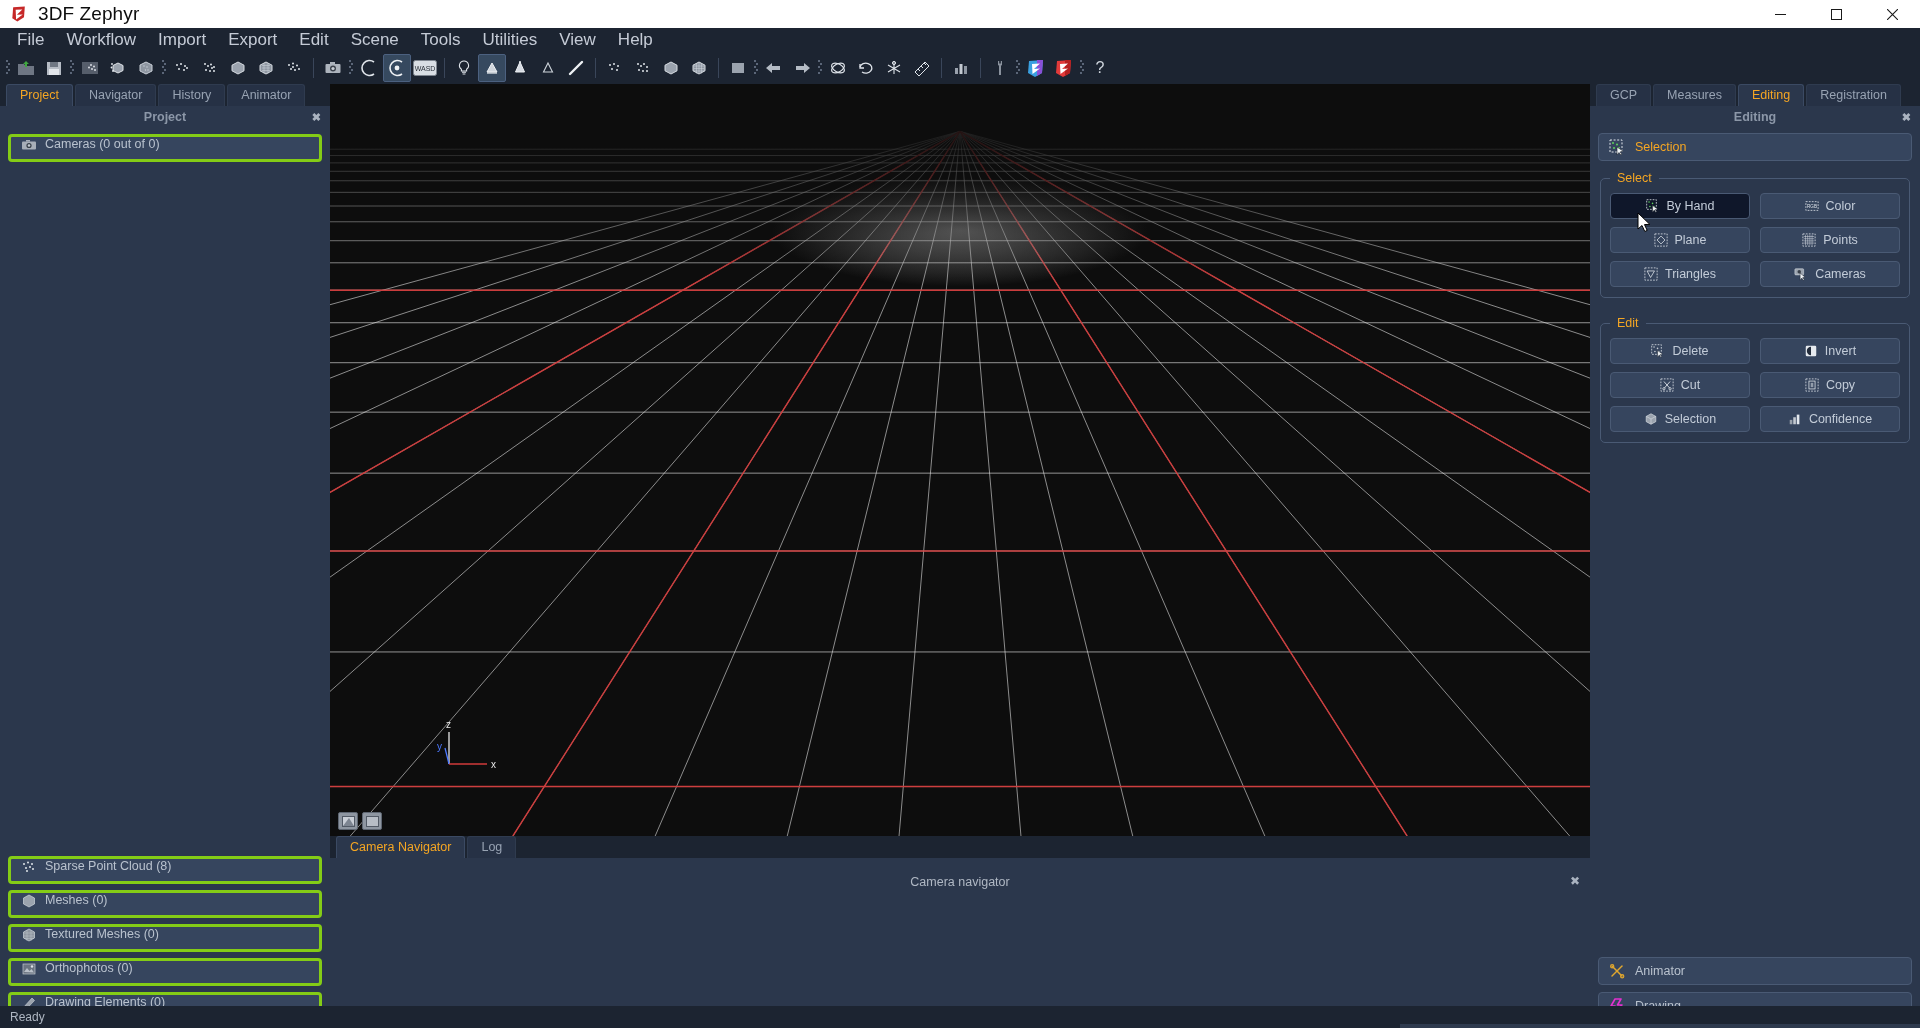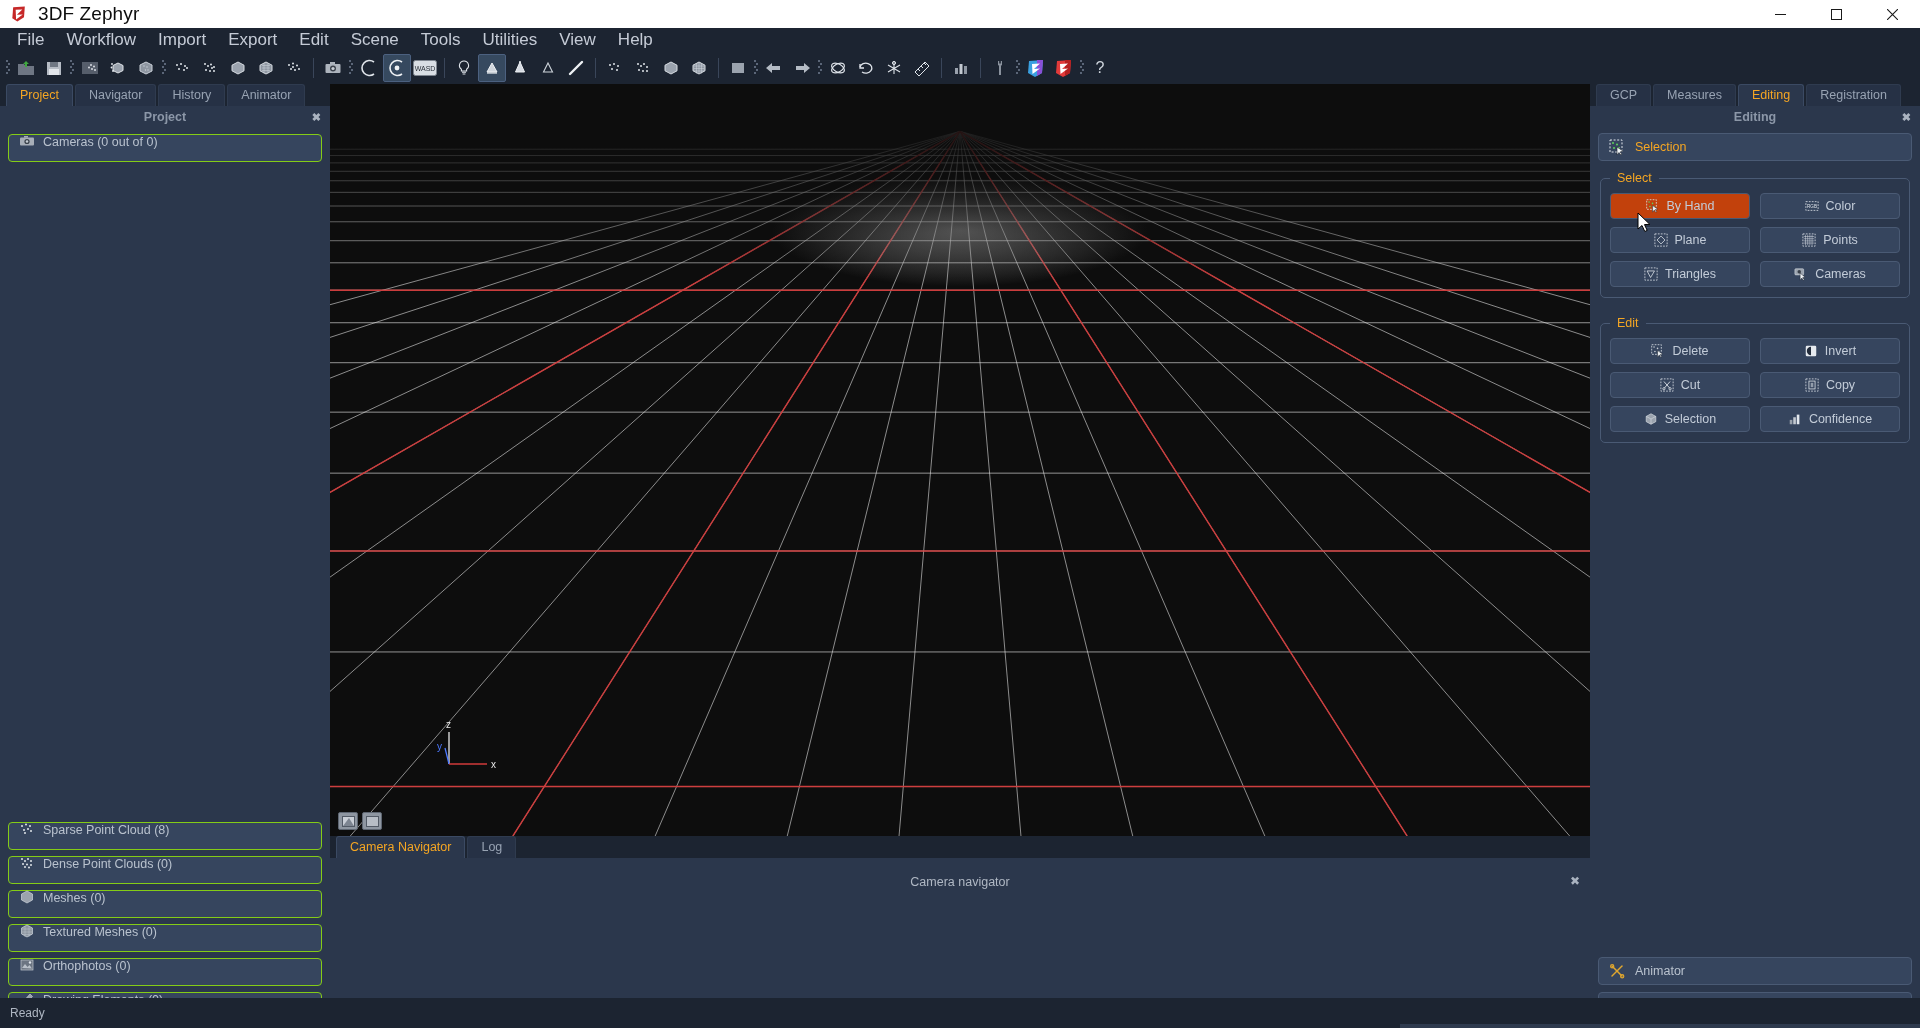--- a/index.html
+++ b/index.html
@@ -65,23 +65,23 @@
   .panelhdr{
     height:22px; display:flex; align-items:center; justify-content:center;
     background:#2b374c; position:relative;
     font-size:12.5px; font-weight:bold; color:#8c97a8;
   }
   .panelhdr .x{ position:absolute; right:9px; font-size:11px; color:#aab3c0; font-weight:bold;}
 
   .panelbody{ flex:1; background:#2b374c; padding:6px 8px 8px 8px; display:flex; flex-direction:column;}
 
   .litem{
-    height:28px; display:flex; align-items:flex-end; gap:8px;
-    background:#36455e; border:1px solid #84cc16; border-radius:4px;
-    padding:12px 10px; margin-bottom:6px; font-size:12.5px; color:#b9c2ce;
+    height:28px; display:flex; align-items:flex-start; gap:8px;
+    background:#36455e; border:3px solid #84cc16; border-radius:4px;
+    padding:0 10px; margin-bottom:6px; font-size:12.5px; color:#b9c2ce;
   }
   .litem .ic{ width:16px; height:16px; flex:none; display:block;}
   .spacer{ flex:1; }
 
   
   .viewport{
     flex:1; position:relative; overflow:hidden;
     background:#0d0d0d;
   }
   .vpcorner{
@@ -95,21 +95,21 @@
   
   .bottomdock{ height:192px; background:#232c3b; display:flex; flex-direction:column;}
   .bdtabs{ height:22px; display:flex; align-items:flex-end; background:#1c2431; padding-left:6px;}
   .bdbody{ flex:1; background:#2b374c; position:relative; }
   .bdbody .label{
     position:absolute; left:0; right:0; top:17px; text-align:center;
     font-size:12.5px; color:#b0b8c4;
   }
   .bdbody .x{ position:absolute; right:10px; top:16px; font-size:12px; color:#aab3c0;}
   .statusbarabs{
-    position:absolute; left:0; bottom:0; width:1920px; height:30px;
+    position:absolute; left:0; bottom:0; width:1920px; height:22px;
     background:#1c2431; display:flex; align-items:center;
   }
   .statusbarabs .txt{ font-size:12px; color:#aeb6c2; margin-left:10px;}
   .statusbarabs .prog{
     position:absolute; right:0; bottom:0; width:520px; height:4px; background:#2e3a4e;
   }
 
   
   .rp-accordion{
     height:28px; display:flex; align-items:center; gap:9px;
@@ -124,21 +124,21 @@
   }
   fieldset.grp legend{
     font-size:12.5px; color:#f5a623; padding:0 7px;
   }
   .btngrid{ display:grid; grid-template-columns:1fr 1fr; gap:8px 10px;}
   .gbtn{
     height:26px; display:flex; align-items:center; justify-content:center; gap:7px;
     background:#36455e; border:1px solid #4a5a74; border-radius:4px;
     font-size:12.5px; color:#c3ccd8;
   }
-  .gbtn.hover{ background:#c2410c; border-color:#5d7characters; }
+  .gbtn.hover{ background:#0f172a; border-color:#5d7characters; }
   .gbtn .ic{ width:14px;height:14px;flex:none;display:block;}
   .rspacer{ flex:1; }
 </style>
 </head>
 <body>
 
 <div class="titlebar">
   <svg class="logo" viewBox="0 0 24 24">
     <path d="M5 4 L19 3 L18 16 L10 21 L4 17 Z" fill="#c62828"></path>
     <path d="M8 7 L16 6.5 L9.5 13 L16.5 12.5 L8.5 18.5 Z" fill="#ffffff"></path>
@@ -581,36 +581,20 @@
               <circle cx="11" cy="5" r="1"></circle>
               <circle cx="5" cy="9" r="1"></circle>
               <circle cx="9" cy="8" r="1"></circle>
               <circle cx="12" cy="10" r="1"></circle>
               <circle cx="6" cy="12" r="1"></circle>
             </g>
         </svg>
         <span>Sparse Point Cloud (8)</span>
       </div>
 
-      <div class="litem">
-        <svg class="ic" viewBox="0 0 16 16">
-          <g fill="#dfe4ea">
-              <circle cx="3" cy="4" r="1"></circle>
-              <circle cx="6" cy="6" r="1"></circle>
-              <circle cx="9" cy="4" r="1"></circle>
-              <circle cx="12" cy="6" r="1"></circle>
-              <circle cx="4" cy="9" r="1"></circle>
-              <circle cx="8" cy="9.5" r="1"></circle>
-              <circle cx="12" cy="10" r="1"></circle>
-              <circle cx="6" cy="12" r="1"></circle>
-              <circle cx="10" cy="12.5" r="1"></circle>
-            </g>
-        </svg>
-        <span>Dense Point Clouds (0)</span>
-      </div>
 
       <div class="litem">
         <svg class="ic" viewBox="0 0 16 16">
           <path d="M8 2l5.5 3v6L8 14l-5.5-3V5z" fill="#9ba3ae" stroke="#cfd5dc" stroke-width=".7"></path>
         </svg>
         <span>Meshes (0)</span>
       </div>
 
       <div class="litem">
         <svg class="ic" viewBox="0 0 16 16">

